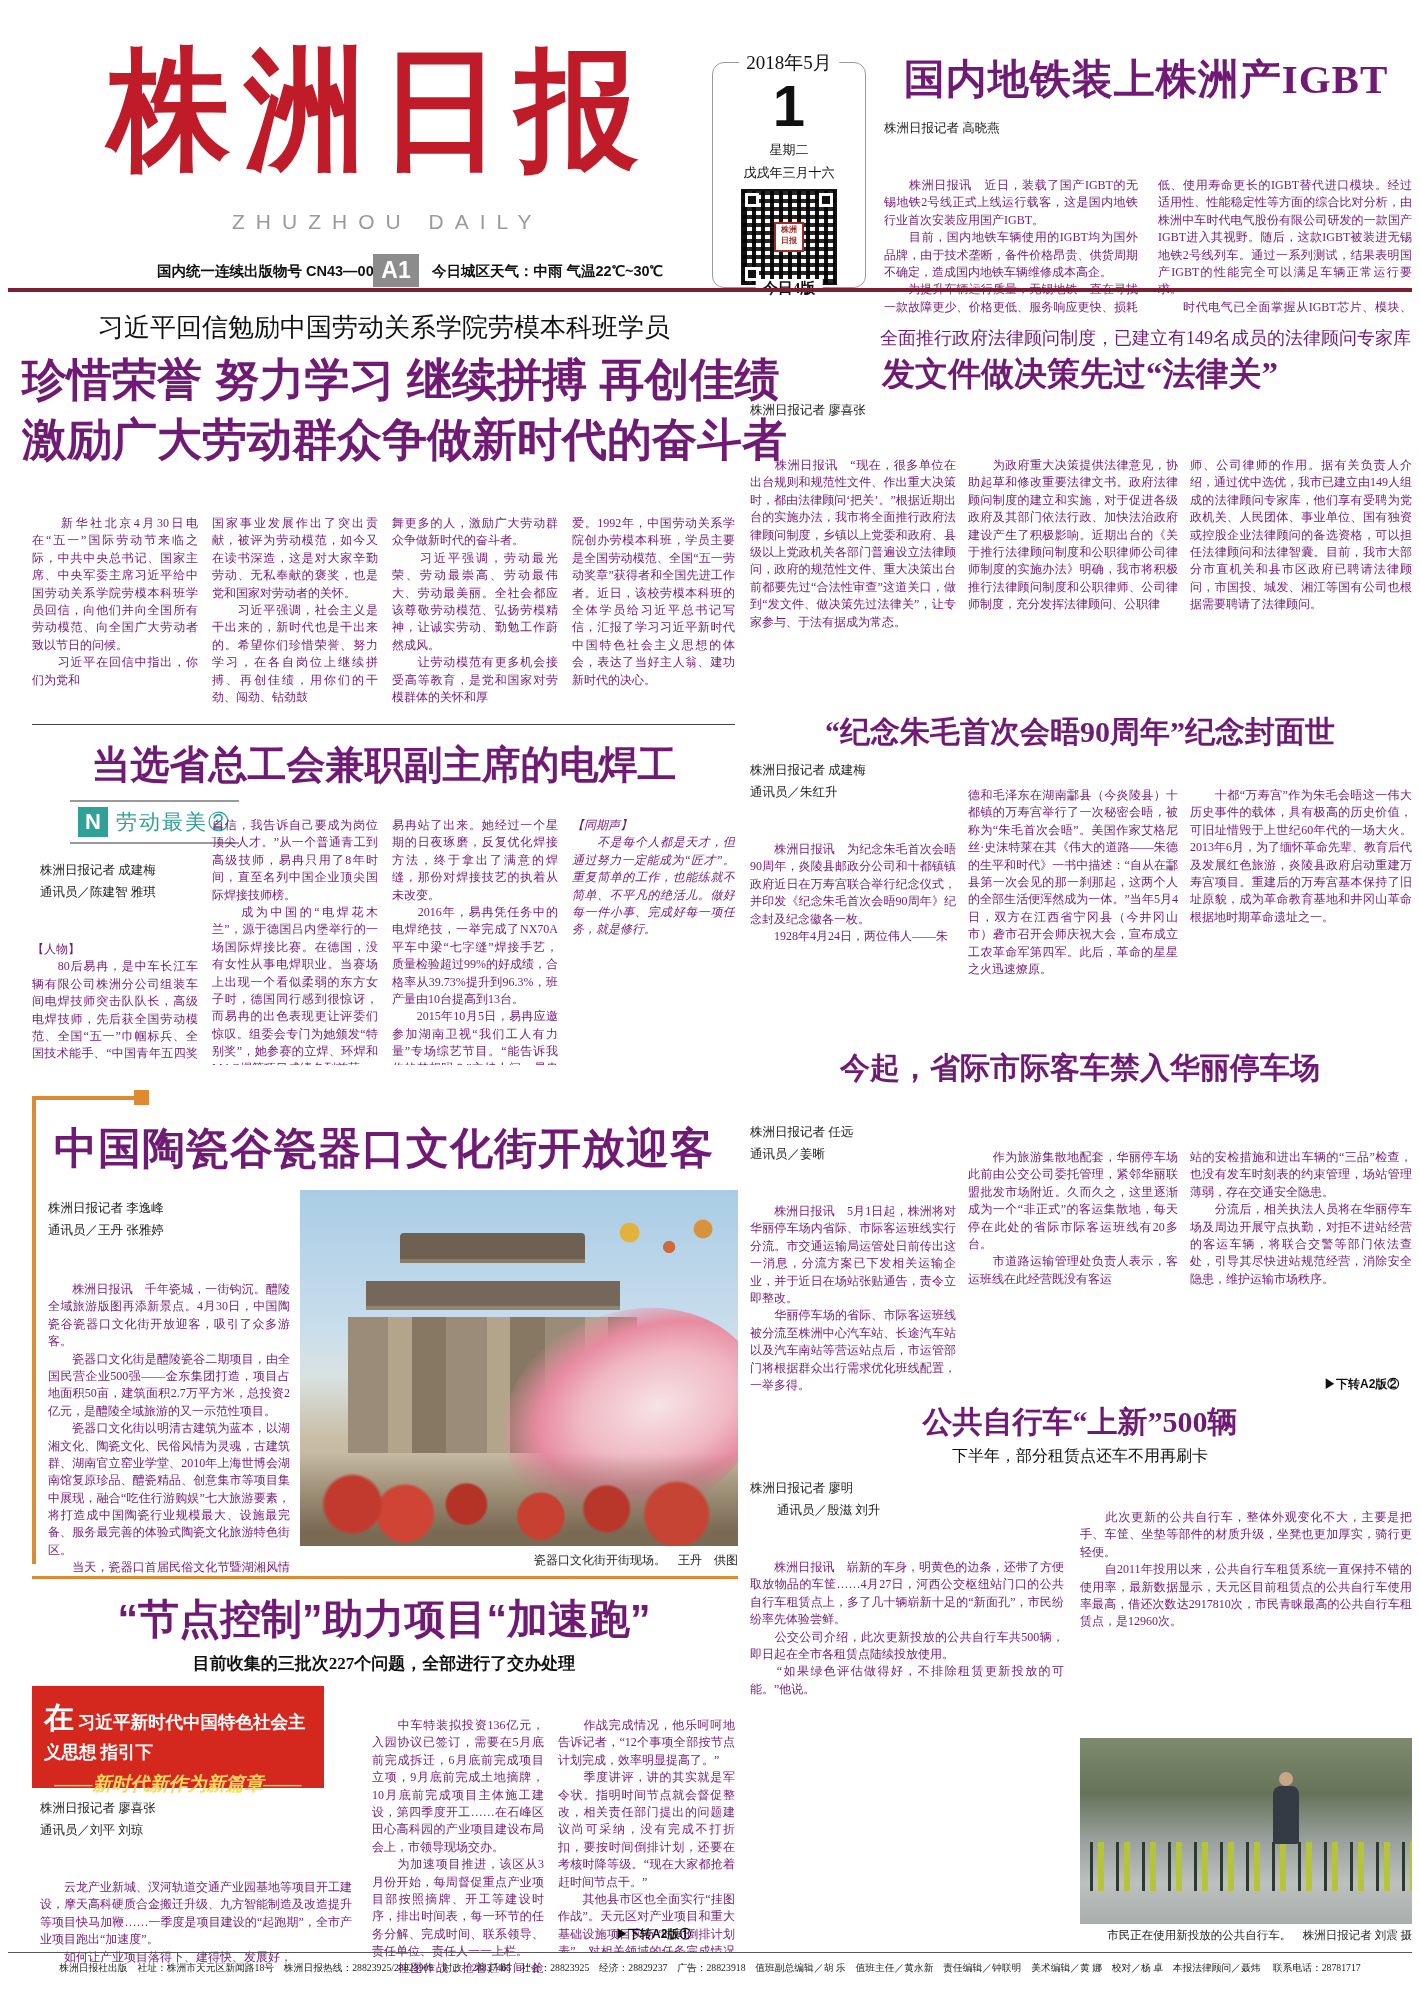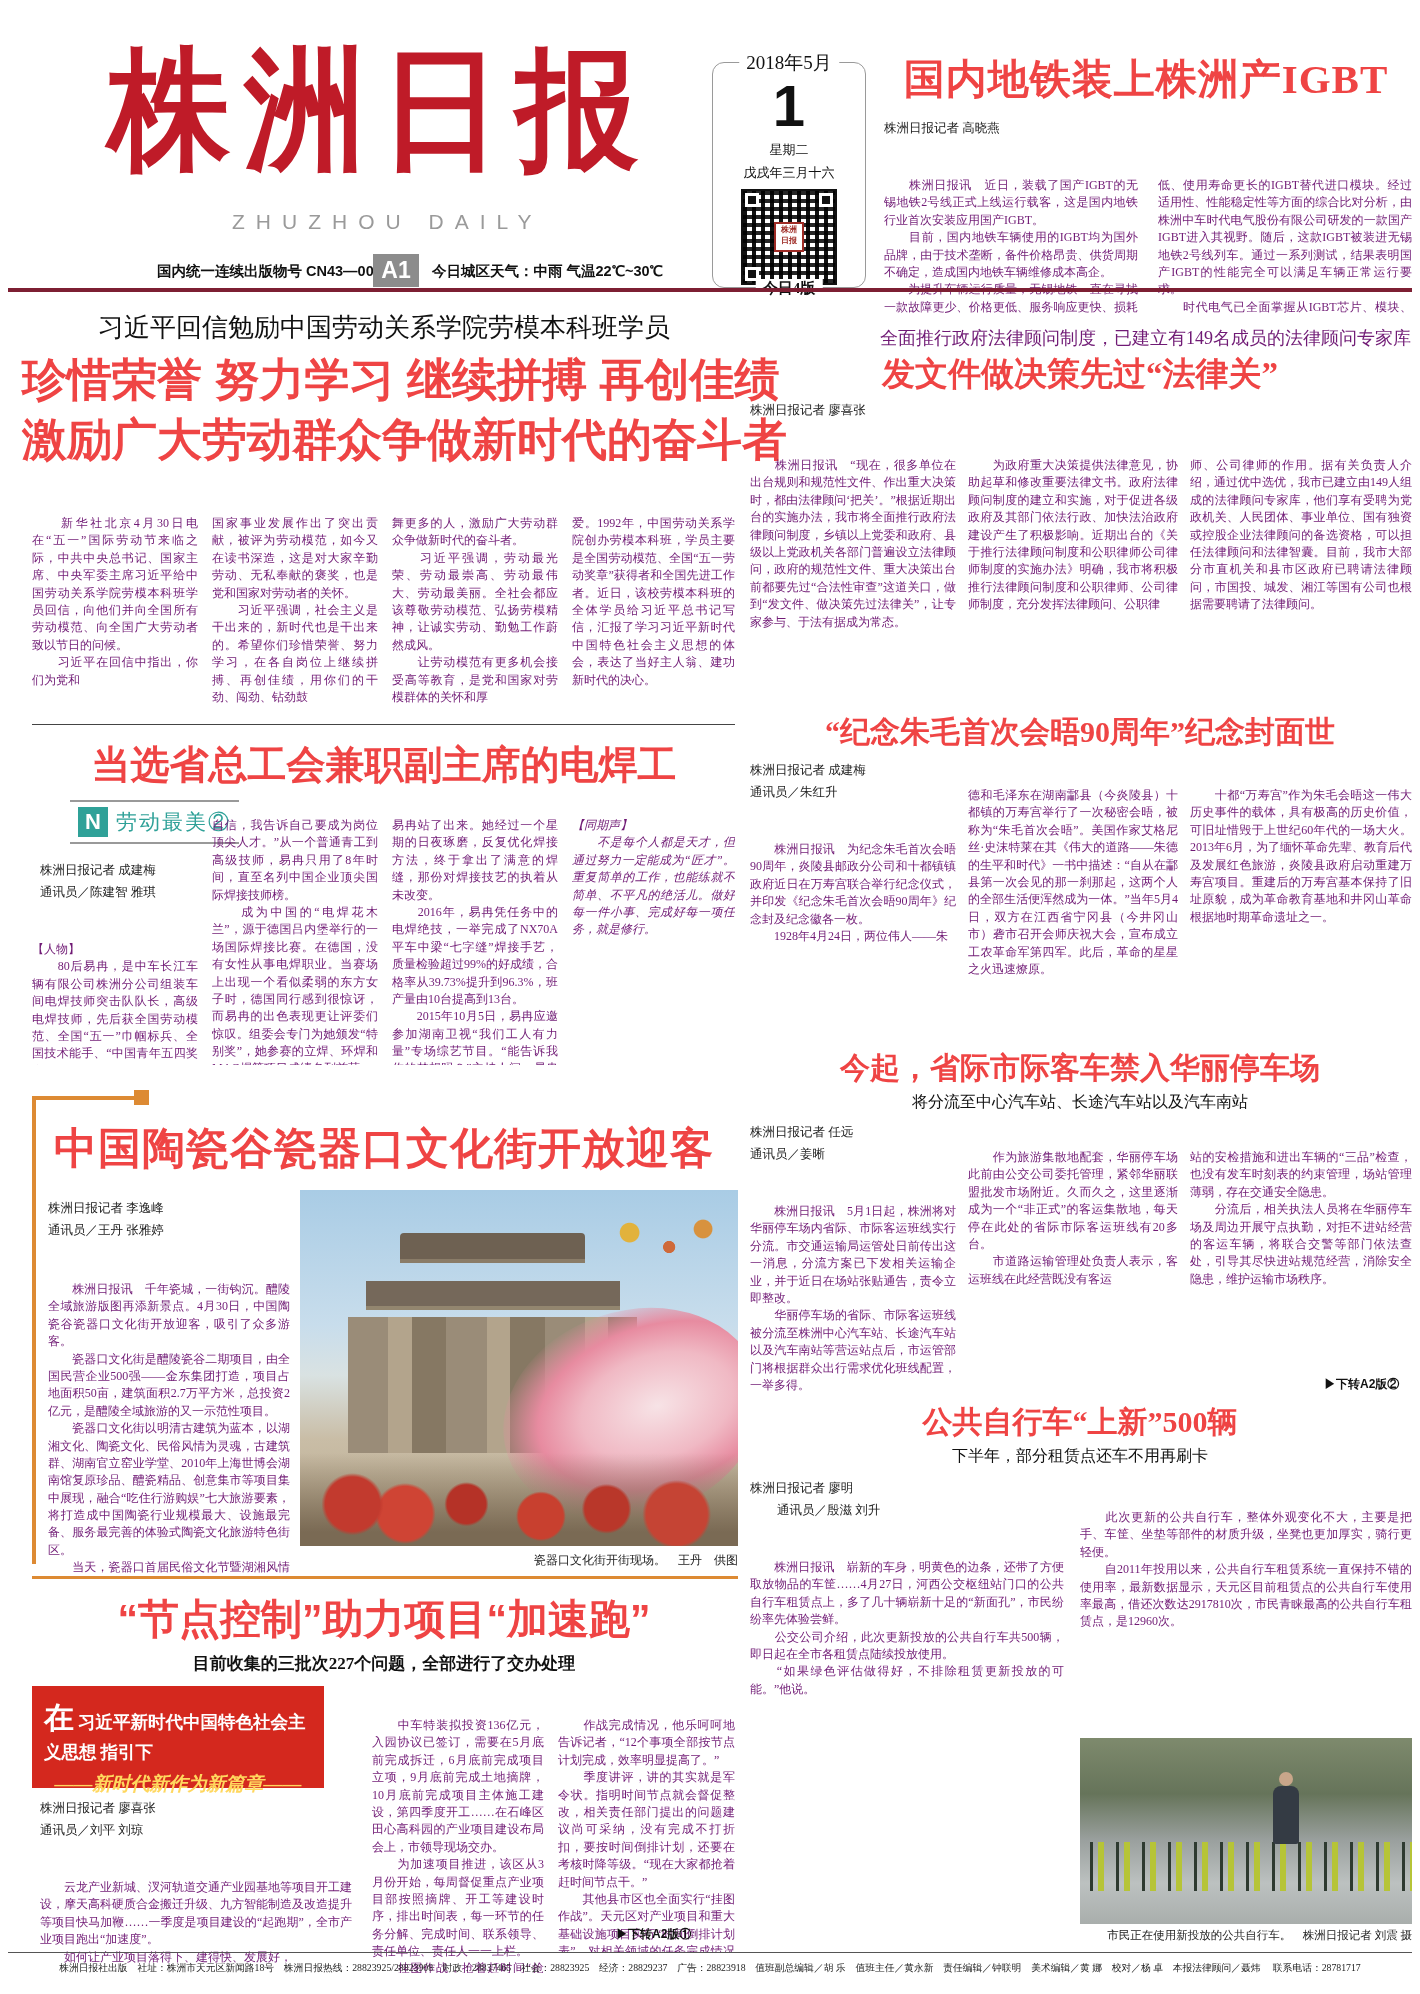--- a/index.html
+++ b/index.html
@@ -7,21 +7,21 @@
         font-family:"Liberation Serif",serif;color:#111;overflow:hidden;}
   .abs{position:absolute;}
   .sans{font-family:"Liberation Sans",sans-serif;}
   .serif{font-family:"Liberation Serif",serif;}
   .bold{font-weight:bold;}
   .center{text-align:center;}
   .col{position:absolute;font-size:12px;line-height:1.45;text-align:justify;overflow:hidden;
        color:#701a75;white-space:pre-line;margin-top:29px;}
   .byline{position:absolute;font-size:12.5px;color:#222;white-space:nowrap;}
   .kicker{position:absolute;text-align:center;color:#111;}
-  .headline{position:absolute;text-align:center;color:#ef4444;white-space:nowrap;}
+  .headline{position:absolute;text-align:center;color:#701a75;white-space:nowrap;}
   
   #masthead-title{font-family:"DejaVu Serif",serif;font-weight:bold;font-size:122px;
      letter-spacing:14px;color:#bf1b28;line-height:1;transform:scaleY(1.08);}
   #masthead-sub{letter-spacing:11px;color:#9a9a9a;font-size:21px;font-family:"Liberation Sans",sans-serif;}
   #a1-badge{background:#8c8c8c;color:#fff;font-family:"Liberation Sans",sans-serif;
      font-weight:bold;font-size:23px;width:46px;height:33px;line-height:33px;text-align:center;}
   
   #datebox{border:1px solid #9a9a9a;border-radius:12px;}
   #datebox .float-label{position:absolute;left:50%;transform:translateX(-50%);background:#fff;
      padding:0 7px;white-space:nowrap;}
@@ -220,21 +220,20 @@
 
   <div class="headline serif bold" style="left:748px;top:712px;width:664px;font-size:30px;">“纪念朱毛首次会晤90周年”纪念封面世</div>
   <div class="byline" style="left:750px;top:762px;">株洲日报记者 成建梅</div>
   <div class="byline" style="left:750px;top:784px;">通讯员／朱红升</div>
   <div class="col" style="left:750px;top:812px;width:206px;height:228px;">　　株洲日报讯　为纪念朱毛首次会晤90周年，炎陵县邮政分公司和十都镇镇政府近日在万寿宫联合举行纪念仪式，并印发《纪念朱毛首次会晤90周年》纪念封及纪念徽各一枚。
 　　1928年4月24日，两位伟人——朱</div>
   <div class="col" style="left:968px;top:758px;width:210px;height:282px;">德和毛泽东在湖南酃县（今炎陵县）十都镇的万寿宫举行了一次秘密会晤，被称为“朱毛首次会晤”。美国作家艾格尼丝·史沫特莱在其《伟大的道路——朱德的生平和时代》一书中描述：“自从在酃县第一次会见的那一刹那起，这两个人的全部生活便浑然成为一体。”当年5月4日，双方在江西省宁冈县（今井冈山市）砻市召开会师庆祝大会，宣布成立工农革命军第四军。此后，革命的星星之火迅速燎原。</div>
   <div class="col" style="left:1190px;top:758px;width:222px;height:282px;">　　十都“万寿宫”作为朱毛会晤这一伟大历史事件的载体，具有极高的历史价值，可旧址惜毁于上世纪60年代的一场大火。2013年6月，为了缅怀革命先辈、教育后代及发展红色旅游，炎陵县政府启动重建万寿宫项目。重建后的万寿宫基本保持了旧址原貌，成为革命教育基地和井冈山革命根据地时期革命遗址之一。</div>
 
   <div class="headline serif bold" style="left:748px;top:1048px;width:664px;font-size:30px;">今起，省际市际客车禁入华丽停车场</div>
-  <div class="kicker serif" style="left:748px;top:1092px;width:664px;font-size:16px;">将分流至中心汽车站、长途汽车站以及汽车南站</div>
   <div class="byline" style="left:750px;top:1124px;">株洲日报记者 任远</div>
   <div class="byline" style="left:750px;top:1146px;">通讯员／姜晰</div>
   <div class="col" style="left:750px;top:1174px;width:206px;height:218px;">　　株洲日报讯　5月1日起，株洲将对华丽停车场内省际、市际客运班线实行分流。市交通运输局运管处日前传出这一消息，分流方案已下发相关运输企业，并于近日在场站张贴通告，责令立即整改。
 　　华丽停车场的省际、市际客运班线被分流至株洲中心汽车站、长途汽车站以及汽车南站等营运站点后，市运管部门将根据群众出行需求优化班线配置，一举多得。</div>
   <div class="col" style="left:968px;top:1120px;width:210px;height:272px;">　　作为旅游集散地配套，华丽停车场此前由公交公司委托管理，紧邻华丽联盟批发市场附近。久而久之，这里逐渐成为一个“非正式”的客运集散地，每天停在此处的省际市际客运班线有20多台。
 　　市道路运输管理处负责人表示，客运班线在此经营既没有客运</div>
   <div class="col" style="left:1190px;top:1120px;width:222px;height:252px;">站的安检措施和进出车辆的“三品”检查，也没有发车时刻表的约束管理，场站管理薄弱，存在交通安全隐患。
 　　分流后，相关执法人员将在华丽停车场及周边开展守点执勤，对拒不进站经营的客运车辆，将联合交警等部门依法查处，引导其尽快进站规范经营，消除安全隐患，维护运输市场秩序。</div>
   <div class="jump" style="left:1324px;top:1376px;">▶下转A2版②</div>
 

